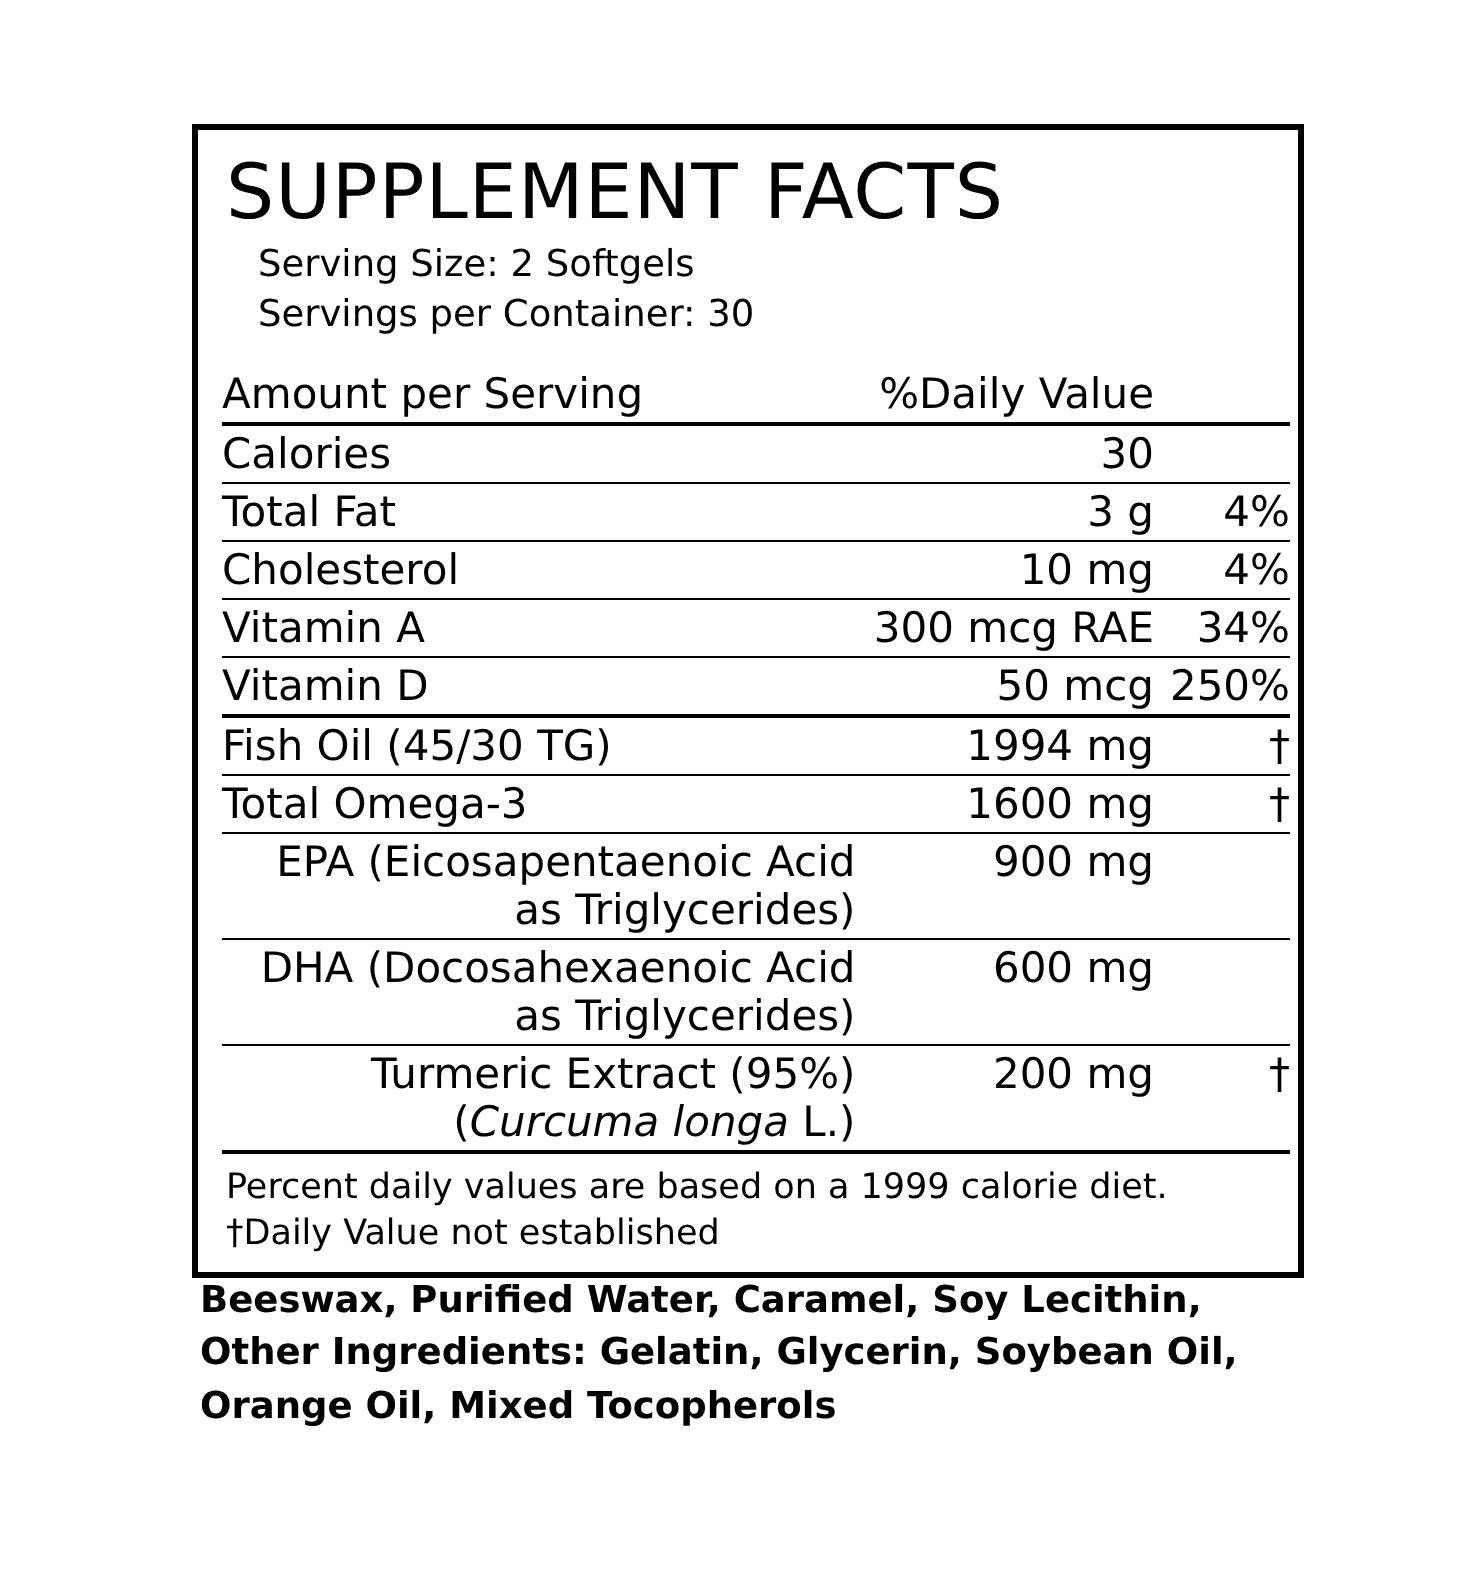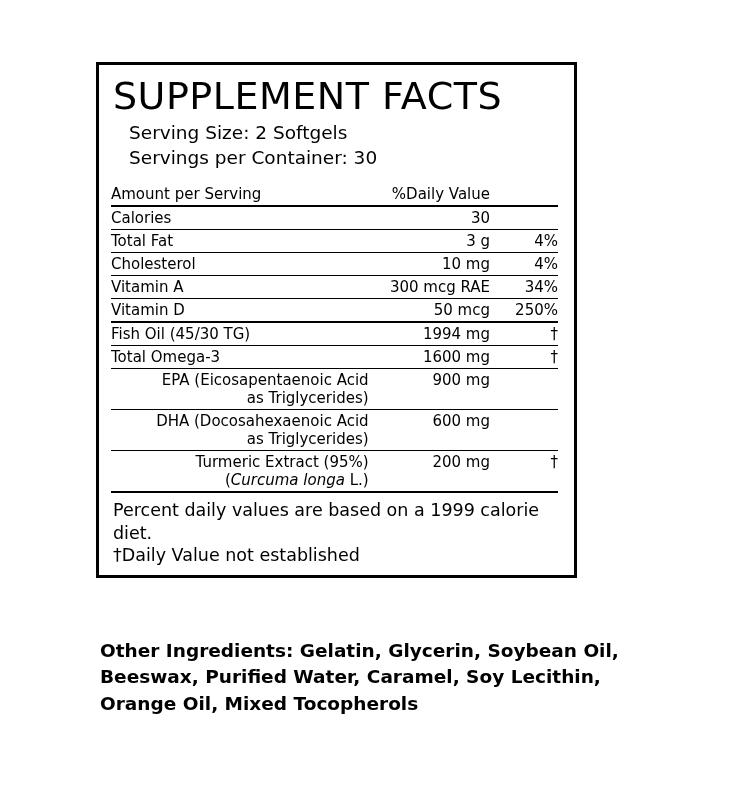--- a/index.html
+++ b/index.html
@@ -12,43 +12,43 @@
     height: 795px;
     font-family: "DejaVu Sans", sans-serif;
     color: #000000;
     position: relative;
     overflow: hidden;
   }
   .panel {
     position: absolute;
     left: 96px;
     top: 62px;
-    width: 481px;
+    width: 556px;
     box-sizing: border-box;
     border: 3px solid #000;
-    padding: 10px 16px 8px 12px;
+    padding: 10px 4px 8px 12px;
     background: #fff;
   }
   .title {
     font-size: 38px;
     line-height: 1.05;
     letter-spacing: 0.5px;
     font-weight: 400;
     margin: 2px 0 4px 2px;
     white-space: nowrap;
   }
   .serv {
     font-size: 18.5px;
     line-height: 1.35;
     margin-left: 18px;
   }
   table.facts {
     width: 100%;
     border-collapse: collapse;
-    font-size: 15px;
+    font-size: 21px;
     margin-top: 6px;
   }
   table.facts td {
     padding: 2px 0 2px 0;
     vertical-align: top;
     border-bottom: 1px solid #000;
   }
   .c-name { text-align: left; padding-left: 2px; }
   .c-amt  { text-align: right; padding-right: 10px; white-space: nowrap; }
   .c-dv   { text-align: right; width: 68px; padding-right: 2px; white-space: nowrap; }
@@ -165,16 +165,16 @@
         <td class="c-dv">†</td>
       </tr>
     </tbody>
   </table>
 
   <div class="footnote">Percent daily values are based on a 1999 calorie diet.</div>
   <div class="footnote" style="margin-top:0;">†Daily Value not established</div>
 </div>
 
 <div class="other">
+  <div>Beeswax, Purified Water, Caramel, Soy Lecithin,</div>
   <div>Other Ingredients: Gelatin, Glycerin, Soybean Oil,</div>
-  <div>Beeswax, Purified Water, Caramel, Soy Lecithin,</div>
   <div>Orange Oil, Mixed Tocopherols</div>
 </div>
 
 </body></html>

